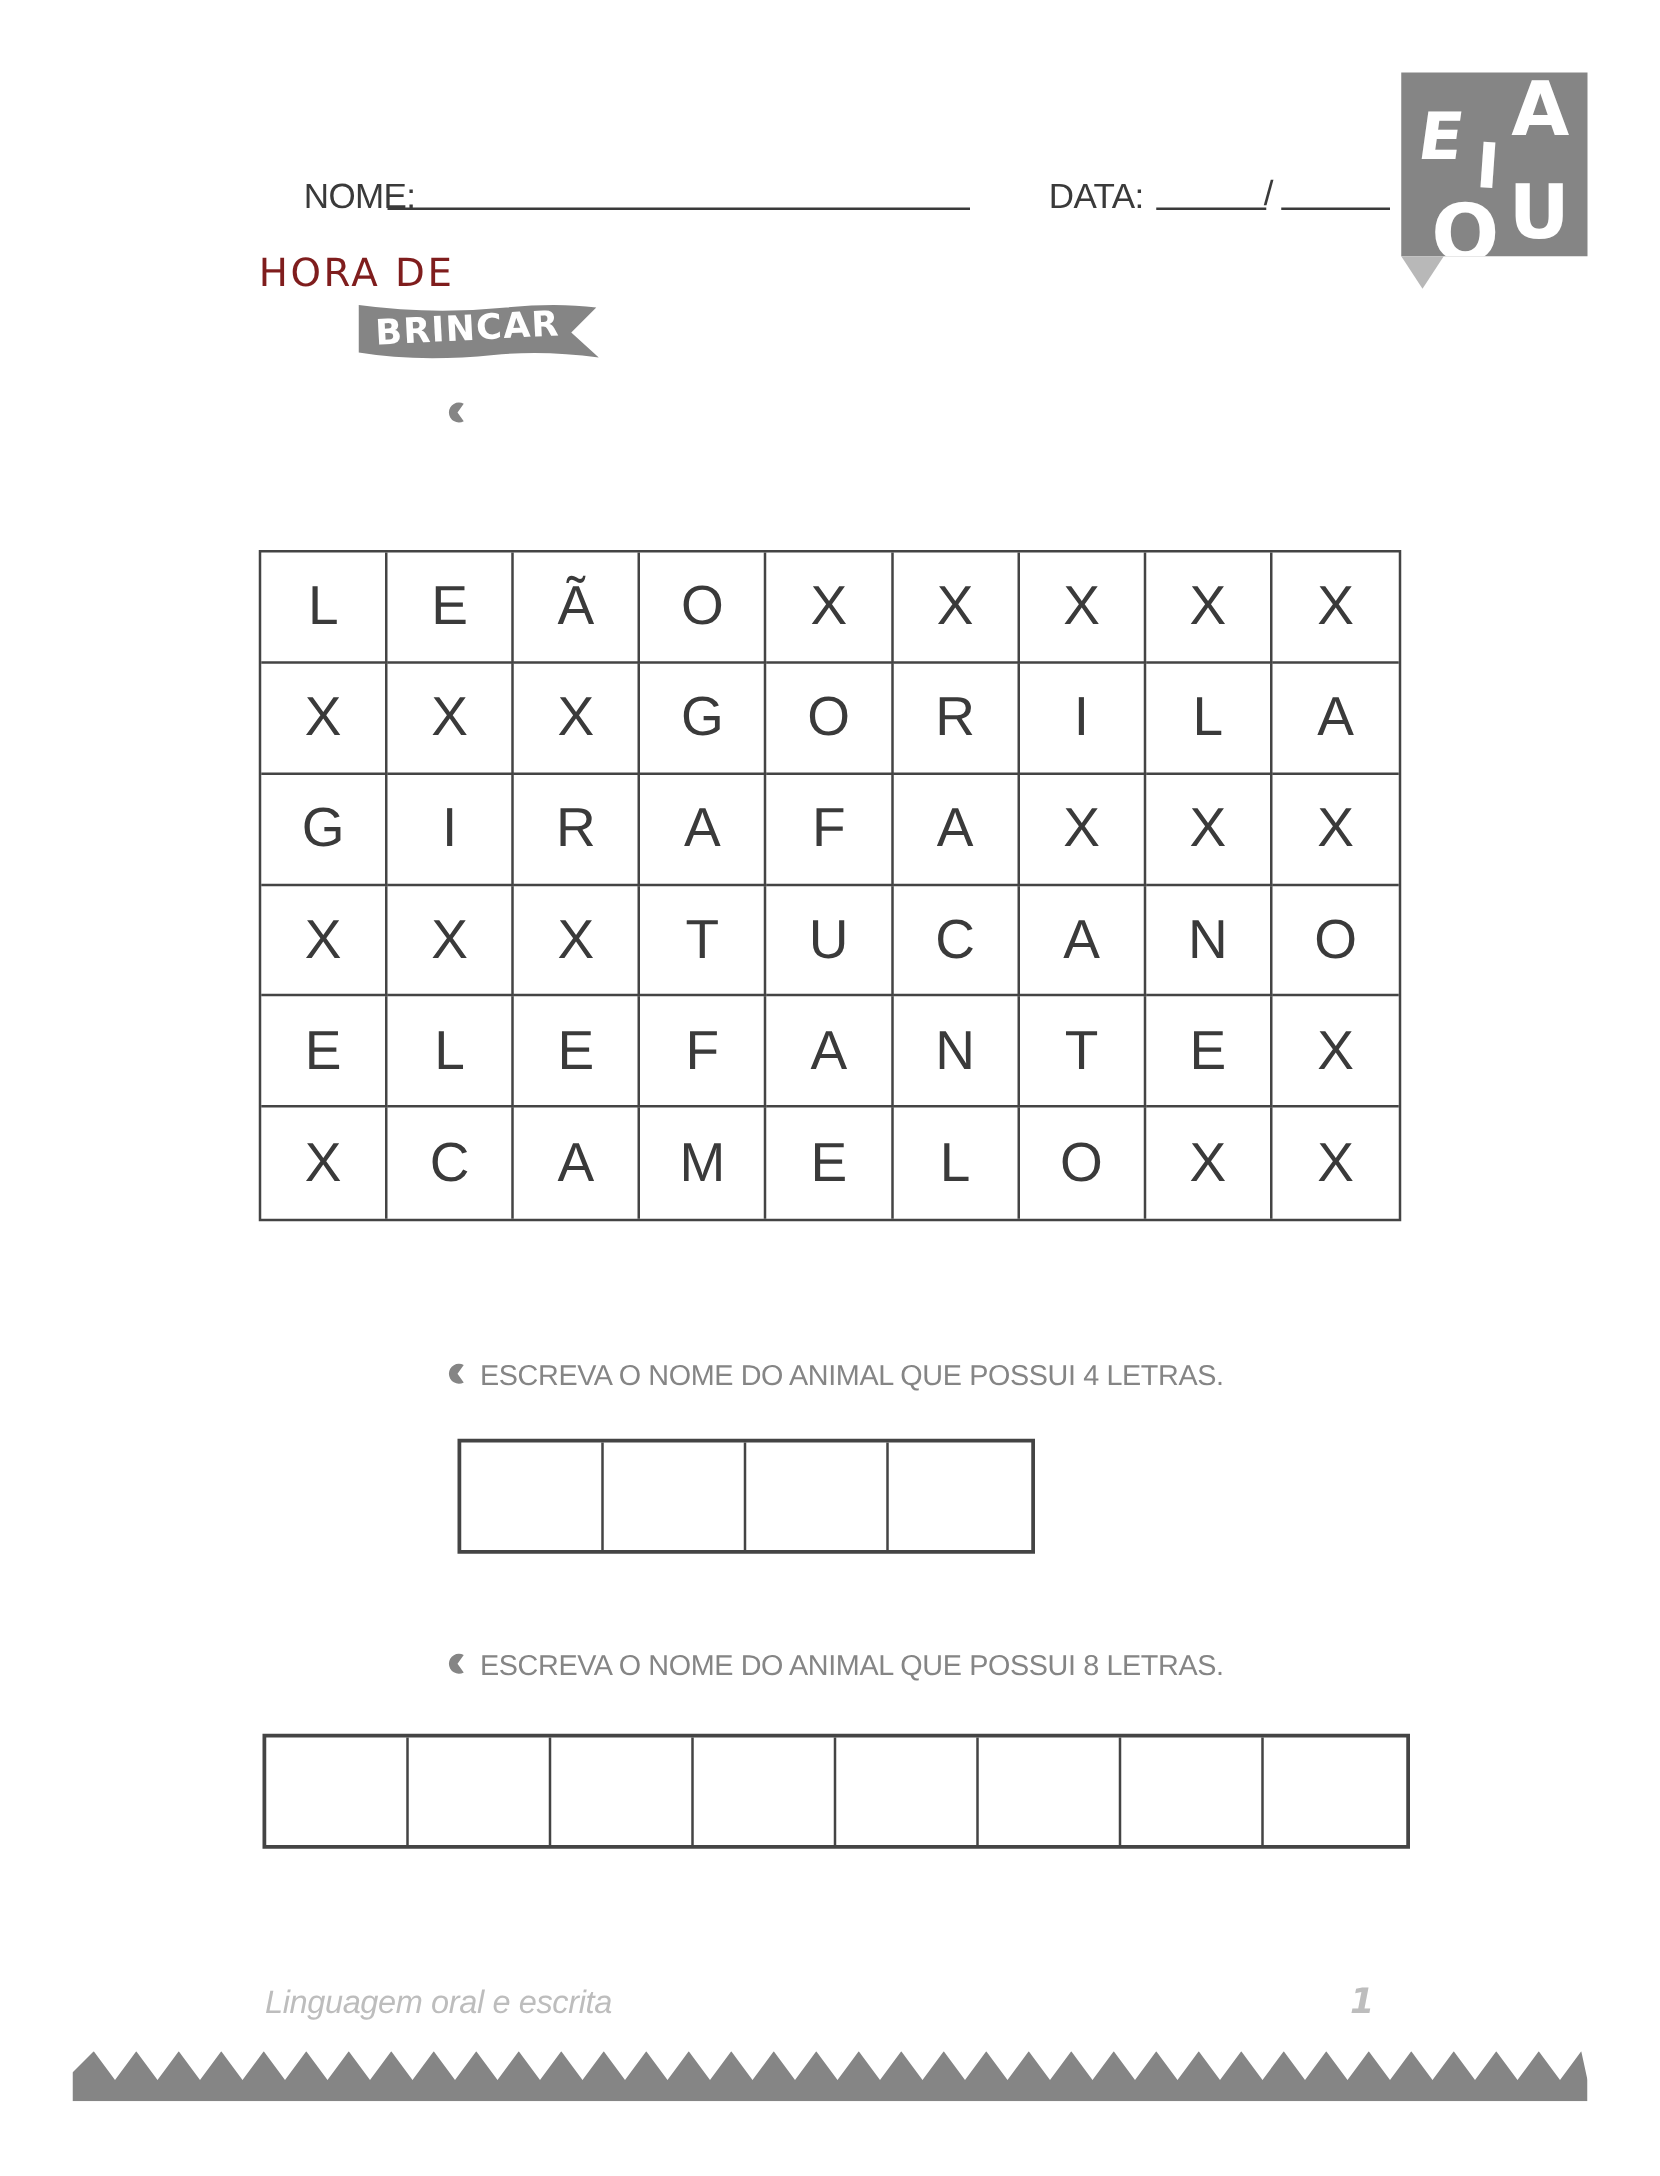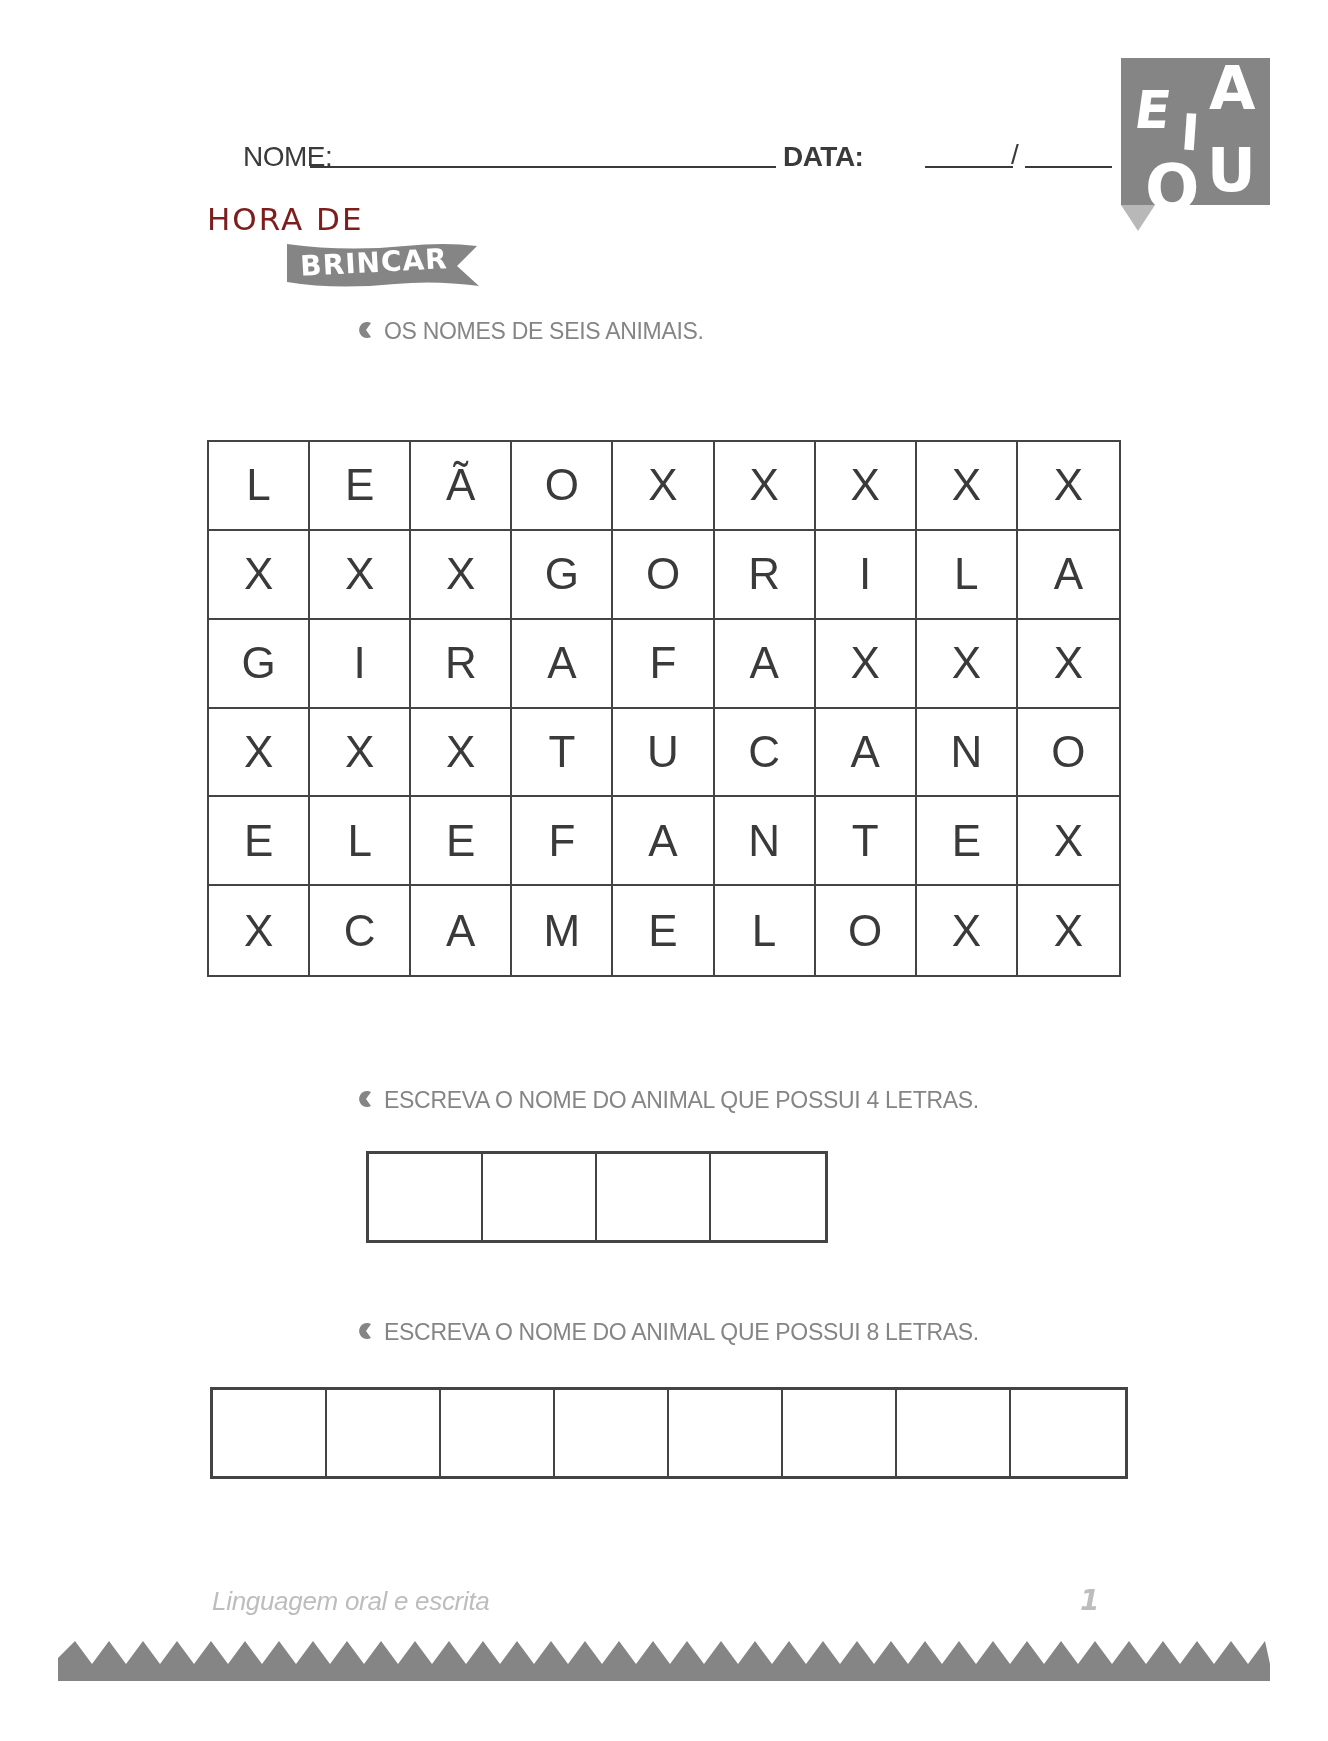--- a/index.html
+++ b/index.html
@@ -48,21 +48,21 @@
     .footer-text { font-family: Liberation Sans, sans-serif; font-style: italic; font-size: 26px; color: #bdbdbd; letter-spacing: -0.3px; }
     .page-num { font-family: "DejaVu Sans", sans-serif; font-weight: bold; font-style: italic; font-size: 28px; color: #bdbdbd; }
     .zigzag { position: absolute; left: 58px; top: 1641px; width: 1212px; height: 40px; }
   </style>
 </head>
 <body>
 
 <div class="abs field-label" style="left:209px; top:141px;margin-left:34px;">NOME:</div>
 <div class="underline" style="left:310px; top:166px; width:466px;"></div>
 
-<div class="abs field-label" style="left:783px; top:141px;font-weight:bold;">DATA:</div>
+<div class="abs field-label" style="left:839px; top:141px;">DATA:</div>
 <div class="underline" style="left:925px; top:166px; width:88px;"></div>
 <div class="abs slash" style="left:1011px; top:139px;">/</div>
 <div class="underline" style="left:1025px; top:166px; width:87px;"></div>
 
 <div class="logo-box">
   <span class="logo-letter" style="left:14px; top:26px; font-size:52px; transform:skewX(-8deg);">E</span>
   <span class="logo-letter" style="left:60px; top:50px; font-size:50px; transform:rotate(4deg);">I</span>
   <span class="logo-letter" style="left:88px; top:0px; font-size:60px;">A</span>
   <span class="logo-letter" style="left:24px; top:98px; font-size:64px;">O</span>
   <span class="logo-letter" style="left:86px; top:82px; font-size:60px;">U</span>
@@ -74,21 +74,20 @@
   <svg width="196" height="48" viewBox="0 0 196 48">
     <path d="M2 4 Q 60 12 120 6 Q 160 2 192 6 L 172 26 L 194 46 Q 150 40 110 44 Q 50 50 2 42 Z" fill="#858585"></path>
   </svg>
   <div class="banner-text">BRINCAR</div>
 </div>
 
 <svg class="bullet" style="left:355px; top:321px;" viewBox="0 0 18 18">
   <path d="M16 2 A8 8 0 1 0 16 16 L 11 9 Z" fill="#858585"></path>
 </svg>
 <div class="abs instr" style="left:384px; top:314px;">
-  <div>OS NOMES DE SEIS ANIMAIS.</div>
 </div>
 
 <div class="grid" id="letter-grid">
     <div class="cell">L</div>
     <div class="cell">E</div>
     <div class="cell">Ã</div>
     <div class="cell">O</div>
     <div class="cell">X</div>
     <div class="cell">X</div>
     <div class="cell">X</div>

